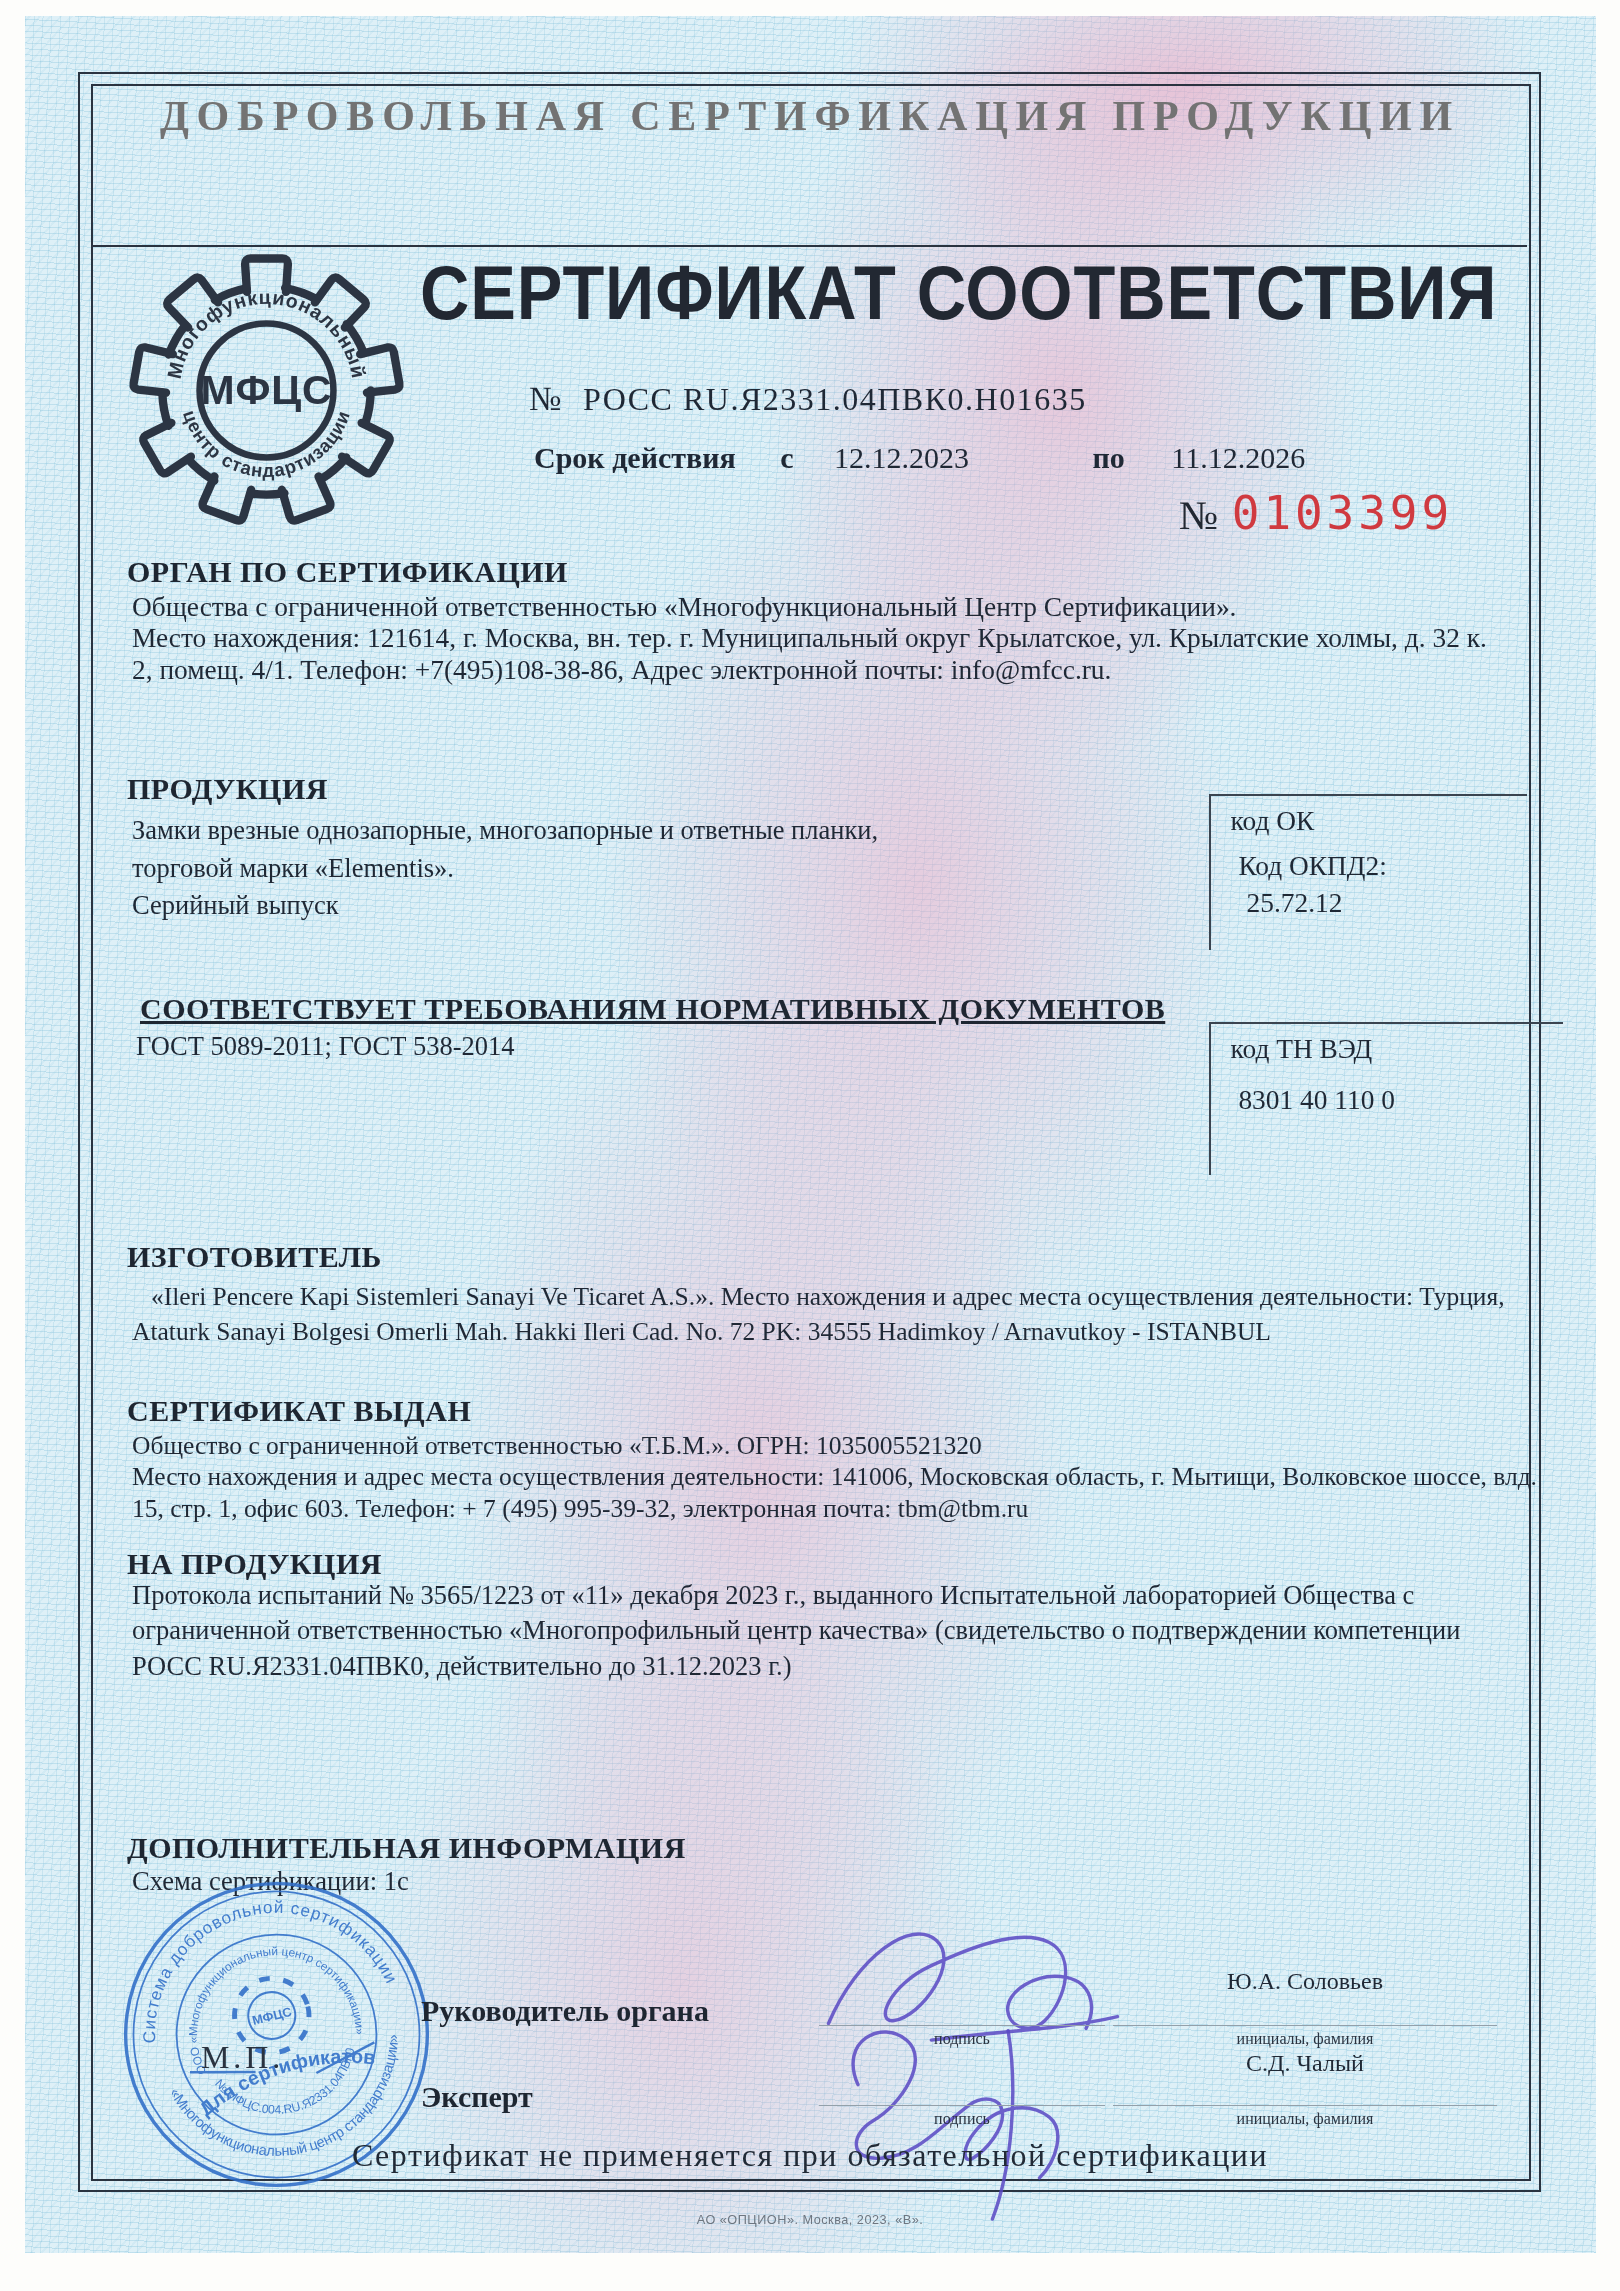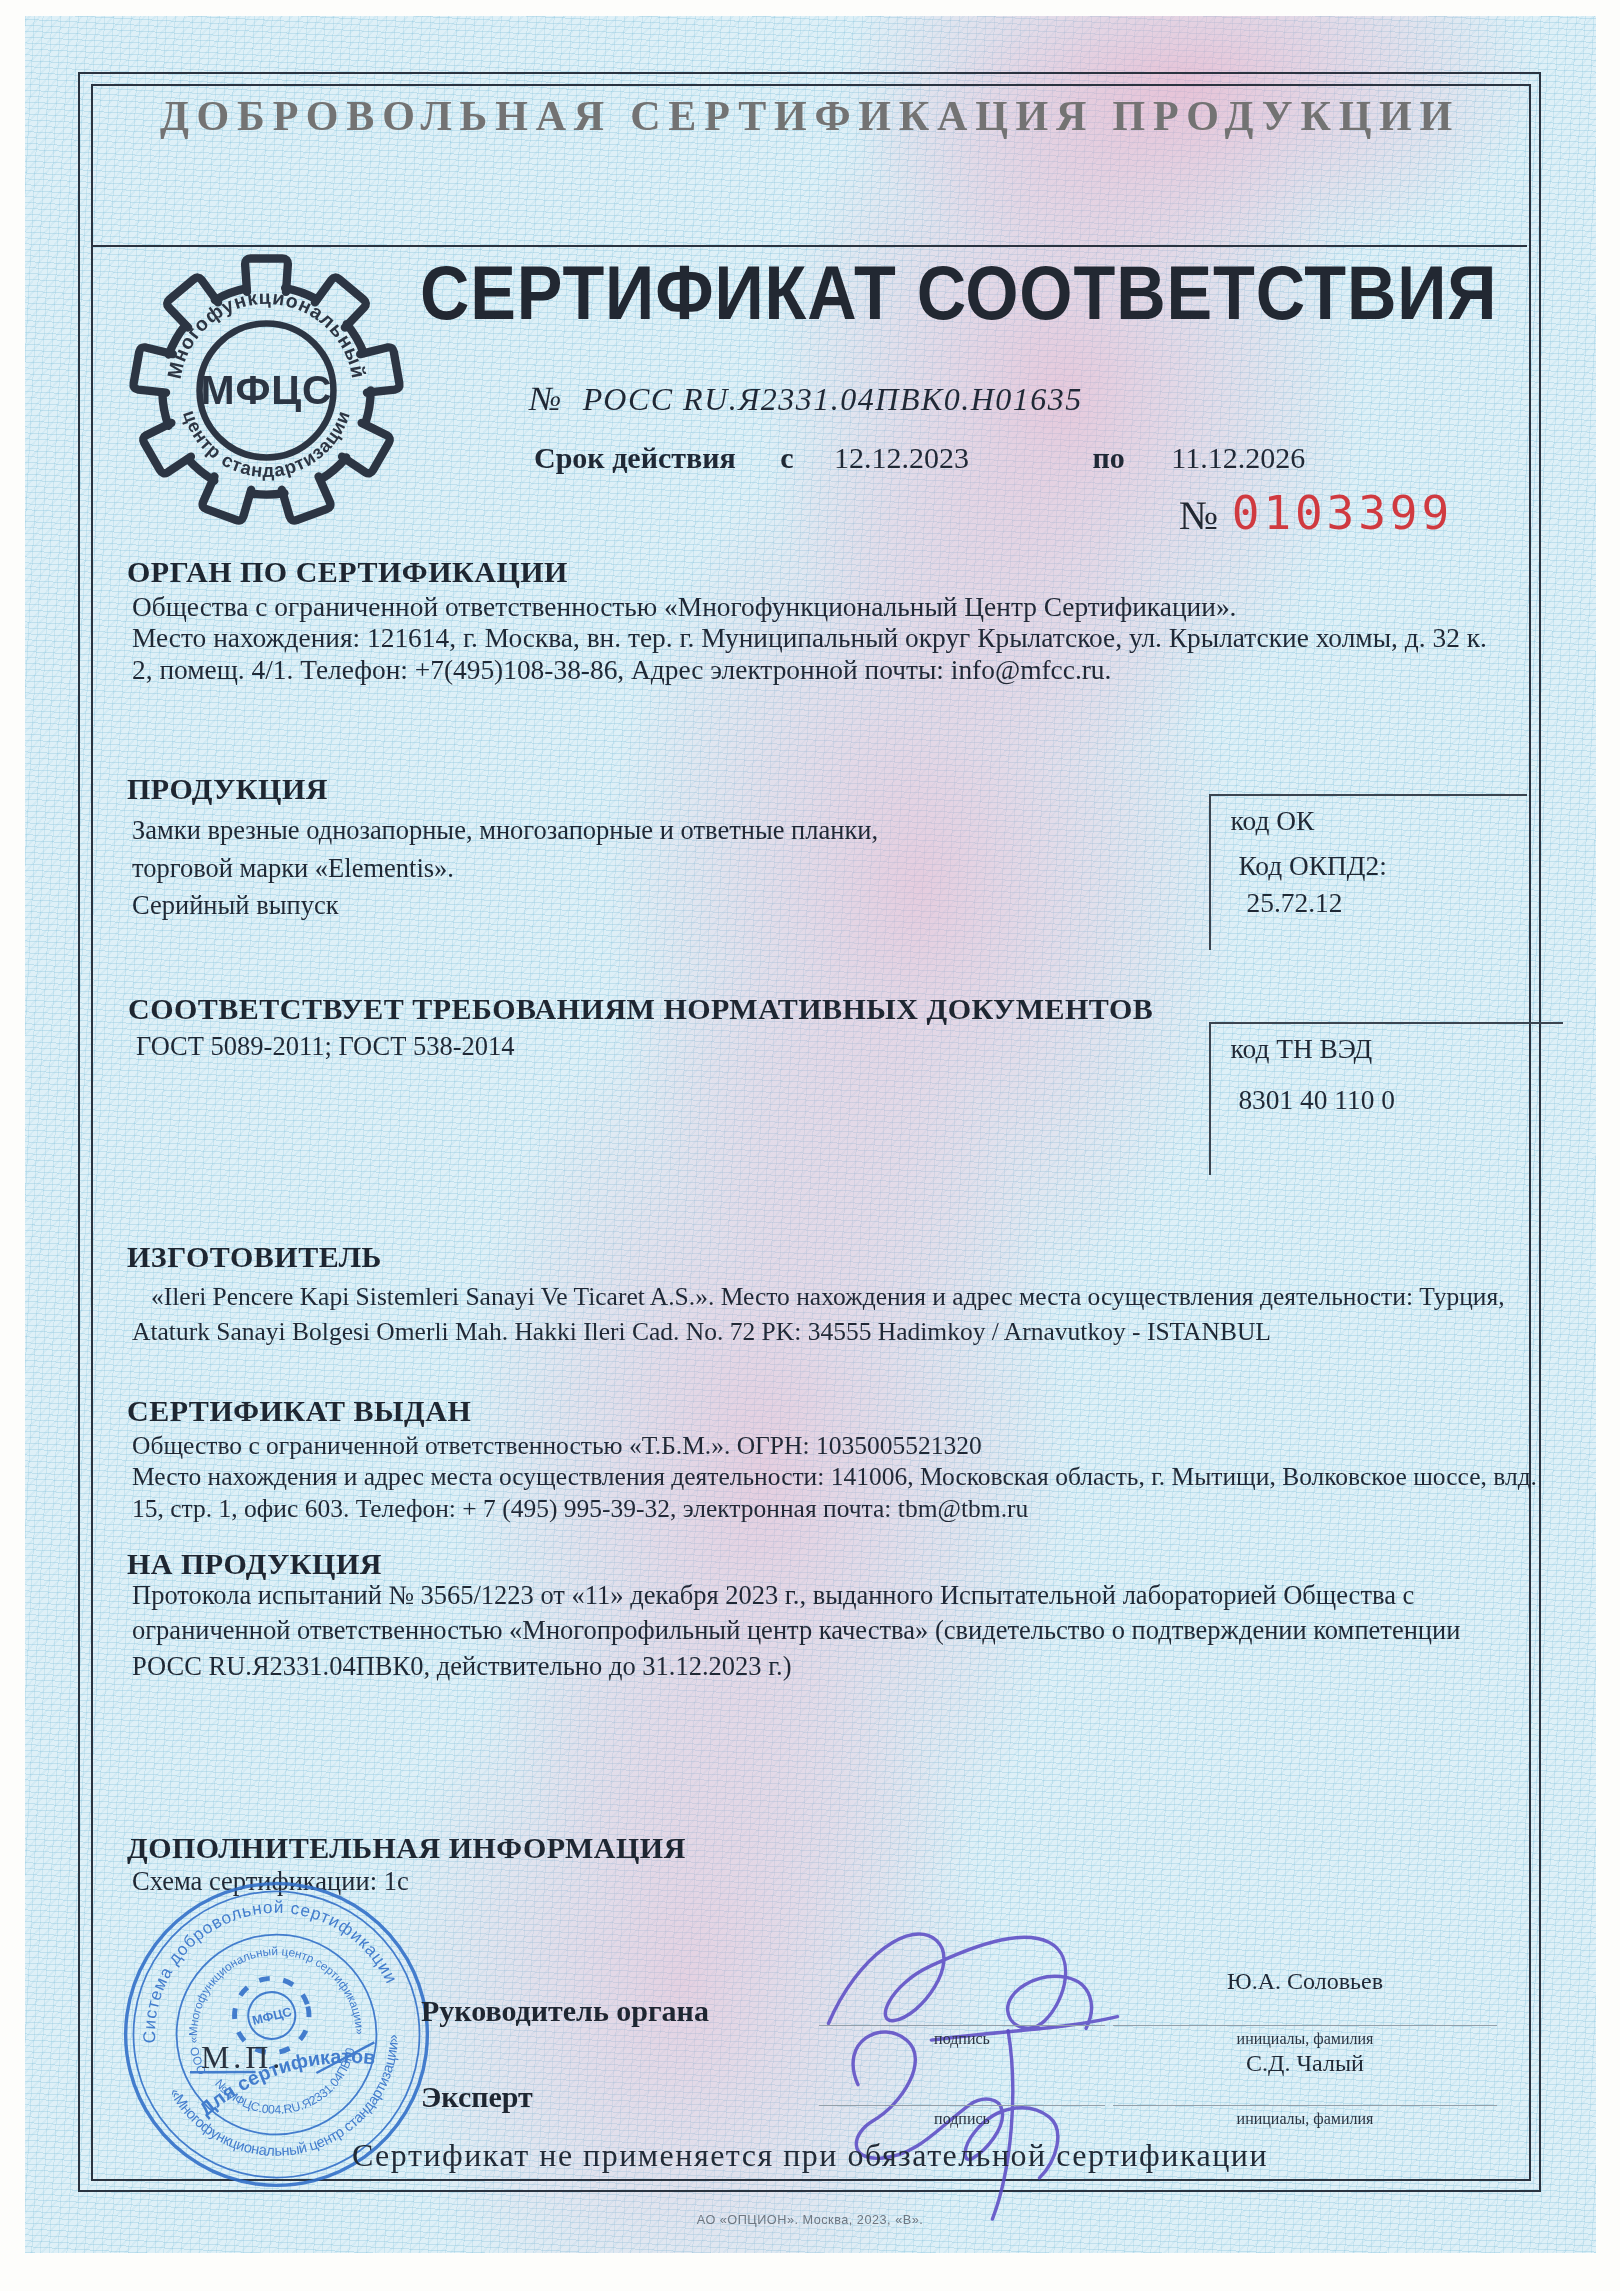--- a/index.html
+++ b/index.html
@@ -18,21 +18,21 @@
       repeating-linear-gradient(-48deg, rgba(150,205,228,.16) 0 2px, rgba(255,255,255,0) 2px 7.8px);
   }
   .border-outer{position:absolute;left:78px;top:72px;width:1459px;height:2116px;border:2.9px solid #2a3340;}
   .border-inner{position:absolute;left:91px;top:84px;width:1436px;height:2093px;border:2px solid #2a3340;}
   .header-rule{position:absolute;left:93px;top:245px;width:1434px;border-top:2.5px solid #2a3340;}
   .doc-header{position:absolute;left:93px;top:92px;width:1434px;text-align:center;
     font-size:42px;font-weight:bold;letter-spacing:7.8px;color:#737373;}
   .main-title{position:absolute;left:420px;top:249px;font-family:"Liberation Sans",sans-serif;
     font-weight:bold;font-size:76px;letter-spacing:1px;color:#222832;transform:scaleX(.90);
     transform-origin:left top;white-space:nowrap;}
-  .cert-no-row{position:absolute;left:529px;top:380px;font-size:32px;white-space:nowrap;font-style:italic;}
+  .cert-no-row{position:absolute;left:529px;top:380px;font-size:32px;white-space:nowrap;}
   .cert-no-row .nolabel{font-size:34px;margin-right:21.6px;}
   .cert-no-row .noval{letter-spacing:1.5px;}
   .validity-row{position:absolute;left:534px;top:441px;font-size:30px;white-space:nowrap;}
   .validity-row b{font-weight:bold;}
   .blank-no{position:absolute;left:1179px;top:486px;white-space:nowrap;}
   .blank-no .sym{font-size:41px;color:#222832;}
   .blank-no .digits{font-family:"DejaVu Sans Mono",monospace;font-size:46px;color:#d03a40;
     letter-spacing:3.9px;margin-left:13.7px;}
   .h{position:absolute;font-size:30px;font-weight:bold;color:#1e2631;white-space:nowrap;letter-spacing:0.5px;}
   .bl{position:absolute;font-size:26.5px;color:#1f2835;white-space:nowrap;}
@@ -136,21 +136,21 @@
   <div class="bl" style="left:132px;top:815px;">Замки врезные однозапорные, многозапорные и ответные планки,</div>
   <div class="bl" style="left:132px;top:853px;">торговой марки «Elementis».</div>
   <div class="bl" style="left:132px;top:890px;">Серийный выпуск</div>
 
   <div class="codebox" style="left:1209px;top:794px;width:316px;height:154px;">
     <div class="cb-label">код ОК</div>
     <div class="cb-l2">Код ОКПД2:</div>
     <div class="cb-l3">25.72.12</div>
   </div>
 
-  <div class="h" style="left:128px;top:992px;">СООТВЕТСТВУЕТ ТРЕБОВАНИЯМ НОРМАТИВНЫХ ДОКУМЕНТОВ</div>
+  <div class="h" style="left:140px;top:992px;text-decoration:underline;">СООТВЕТСТВУЕТ ТРЕБОВАНИЯМ НОРМАТИВНЫХ ДОКУМЕНТОВ</div>
   <div class="bl" style="left:136px;top:1031px;">ГОСТ 5089-2011; ГОСТ 538-2014</div>
 
   <div class="codebox" style="left:1209px;top:1022px;width:316px;height:151px;padding-left:36px;">
     <div class="cb-label">код ТН ВЭД</div>
     <div class="cb-l2" style="top:61px;">8301 40 110 0</div>
   </div>
 
   <div class="h" style="left:127px;top:1240px;">ИЗГОТОВИТЕЛЬ</div>
   <div class="bl" style="left:132px;top:1282px;font-size:25.5px;margin-left:19px;">«Ileri Pencere Kapi Sistemleri Sanayi Ve Ticaret A.S.». Место нахождения и адрес места осуществления деятельности: Турция,</div>
   <div class="bl" style="left:132px;top:1317px;font-size:25.5px;">Ataturk Sanayi Bolgesi Omerli Mah. Hakki Ileri Cad. No. 72 PK: 34555 Hadimkoy / Arnavutkoy - ISTANBUL</div>

